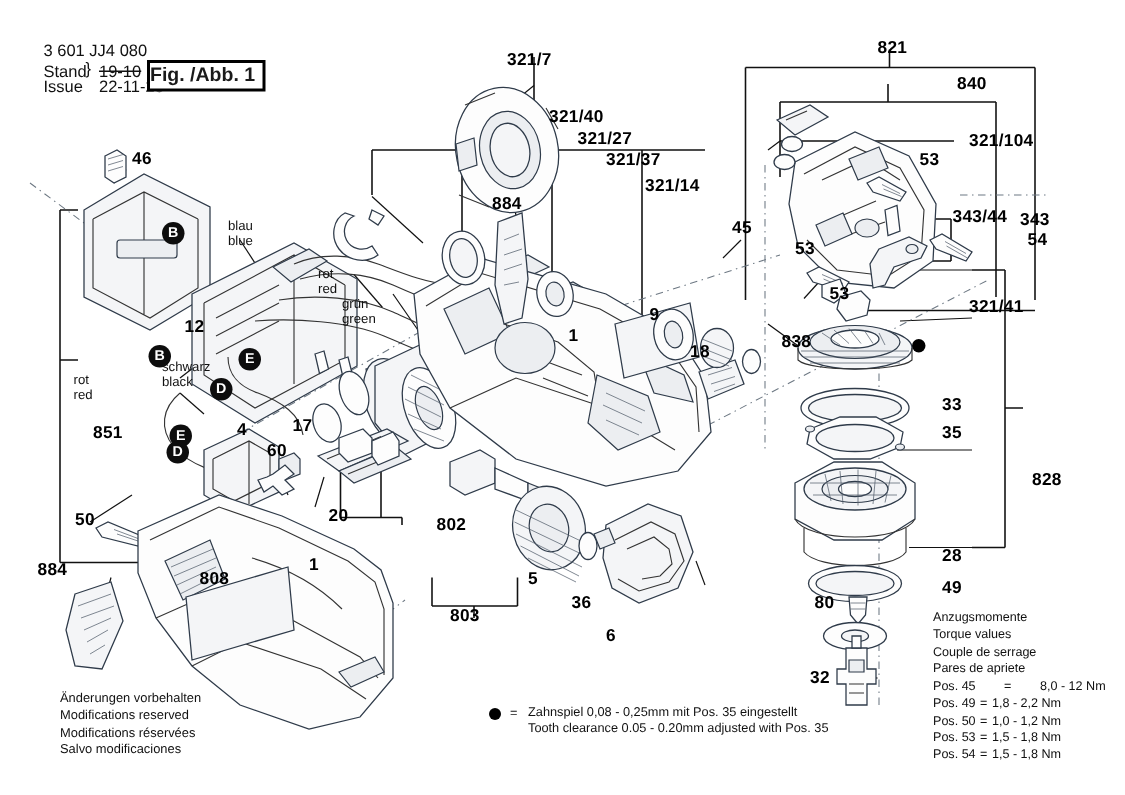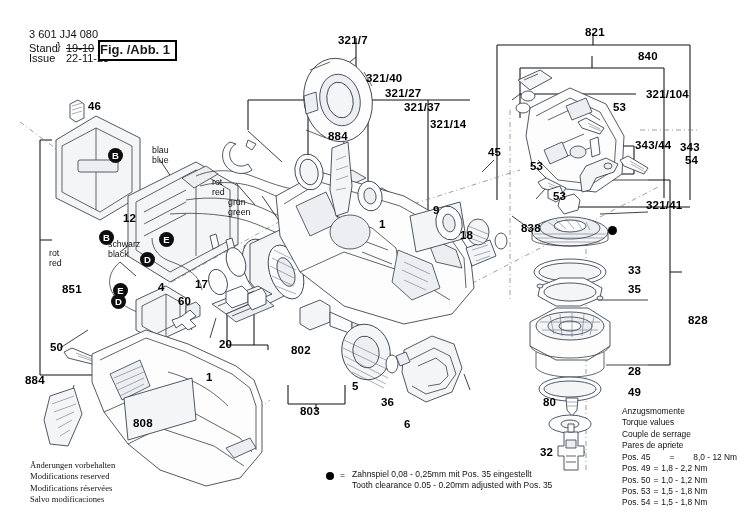--- a/index.html
+++ b/index.html
@@ -433,21 +433,21 @@
   </div>
 
   <div class="lbl" style="left:88px;top:100px;">46</div>
   <div class="lbl" style="left:123px;top:212px;">12</div>
   <div class="lbl" style="left:62px;top:283px;">851</div>
   <div class="lbl" style="left:158px;top:281px;">4</div>
   <div class="lbl" style="left:195px;top:278px;">17</div>
   <div class="lbl" style="left:178px;top:295px;">60</div>
   <div class="lbl" style="left:50px;top:341px;">50</div>
   <div class="lbl" style="left:25px;top:374px;">884</div>
-  <div class="lbl" style="left:113px;top:417px;padding-left:20px;">808</div>
+  <div class="lbl" style="left:113px;top:380px;padding-left:20px;">808</div>
   <div class="lbl" style="left:206px;top:371px;">1</div>
   <div class="lbl" style="left:219px;top:338px;">20</div>
   <div class="lbl" style="left:273px;top:344px;padding-left:18px;">802</div>
   <div class="lbl" style="left:328px;top:130px;">884</div>
 
   <div class="lbl" style="left:338px;top:34px;">321/7</div>
   <div class="lbl" style="left:366px;top:72px;">321/40</div>
   <div class="lbl" style="left:385px;top:87px;">321/27</div>
   <div class="lbl" style="left:404px;top:101px;">321/37</div>
   <div class="lbl" style="left:430px;top:118px;">321/14</div>
@@ -475,21 +475,21 @@
   <div class="lbl" style="left:646px;top:199px;">321/41</div>
 
   <div class="lbl" style="left:628px;top:264px;">33</div>
   <div class="lbl" style="left:628px;top:283px;">35</div>
   <div class="lbl" style="left:688px;top:314px;">828</div>
   <div class="lbl" style="left:628px;top:365px;">28</div>
   <div class="lbl" style="left:628px;top:386px;">49</div>
   <div class="lbl" style="left:543px;top:396px;">80</div>
   <div class="lbl" style="left:540px;top:446px;">32</div>
 
-  <div class="foot" style="left:30px;top:460px;font-family:Liberation Serif, serif;">
+  <div class="foot" style="left:40px;top:460px;">
     <div>Änderungen vorbehalten</div>
     <div>Modifications reserved</div>
     <div>Modifications réservées</div>
     <div>Salvo modificaciones</div>
   </div>
 
   <div class="notedot" style="left:326px;top:472px;"></div>
   <div class="note" style="left:340px;top:470px;">=</div>
   <div class="note" style="left:352px;top:469px;">
     <div>Zahnspiel 0,08 - 0,25mm mit Pos. 35 eingestellt</div>

